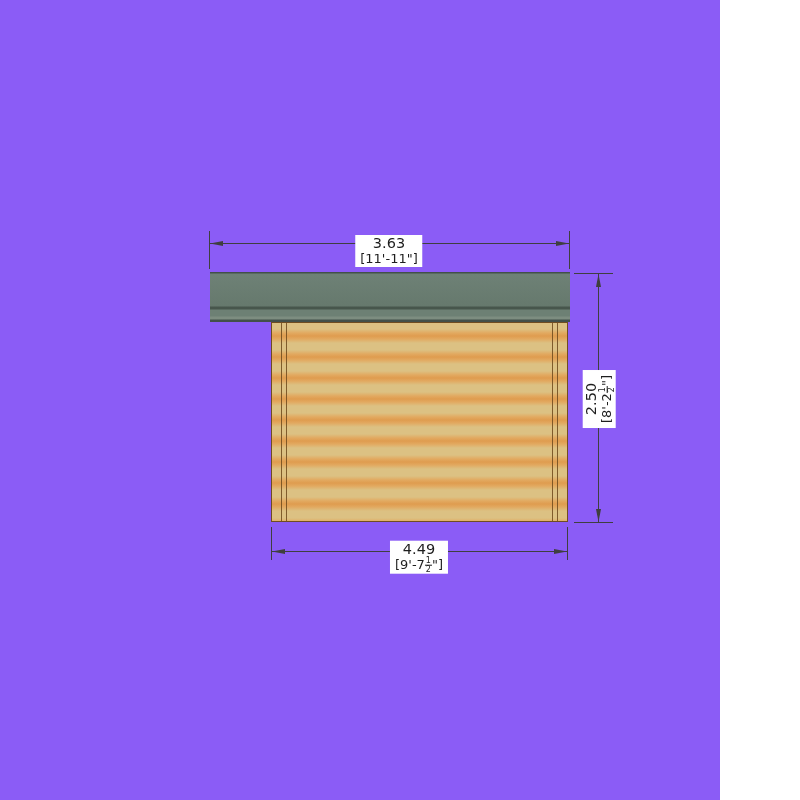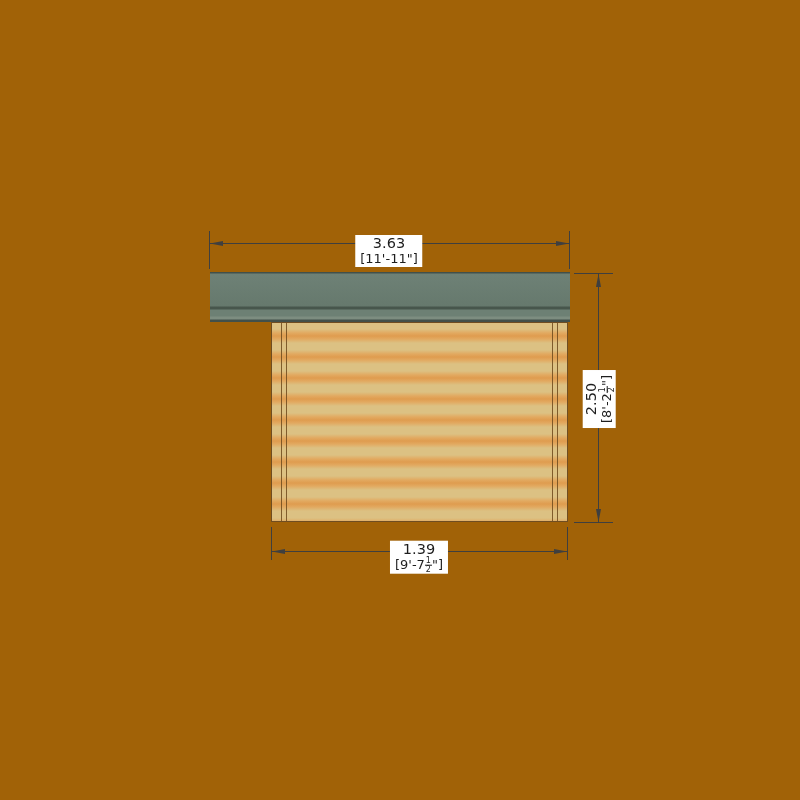--- a/index.html
+++ b/index.html
@@ -3,23 +3,23 @@
 <meta charset="utf-8">
 <style>
   html, body {
     margin: 0;
     padding: 0;
     background: #ffffff;
     font-family: "DejaVu Sans", "Liberation Sans", sans-serif;
   }
   .canvas {
     position: relative;
-    width: 800px;
+    width: 720px;
     height: 800px;
-    background: #a16207;
+    background: #8b5cf6;
     overflow: hidden;
   }
   
   .roof {
     position: absolute;
     left: 210px;
     top: 272px;
     width: 360px;
     height: 50px;
     background: linear-gradient(to bottom,
@@ -136,18 +136,18 @@
     <div class="metric">3.63</div>
     <div class="bracket">[11'-11"]</div>
   </div>
 
   <div class="dim-text dim-right">
     <div class="metric">2.50</div>
     <div class="bracket"><span>[8'-2</span><span class="frac"><span class="num">1</span><span class="den">2</span></span><span>"]</span></div>
   </div>
 
   <div class="dim-text dim-bottom">
-    <div class="metric">1.39</div>
+    <div class="metric">4.49</div>
     <div class="bracket"><span>[9'-7</span><span class="frac"><span class="num">1</span><span class="den">2</span></span><span>"]</span></div>
   </div>
 
 
 </div>
 
 </body></html>

